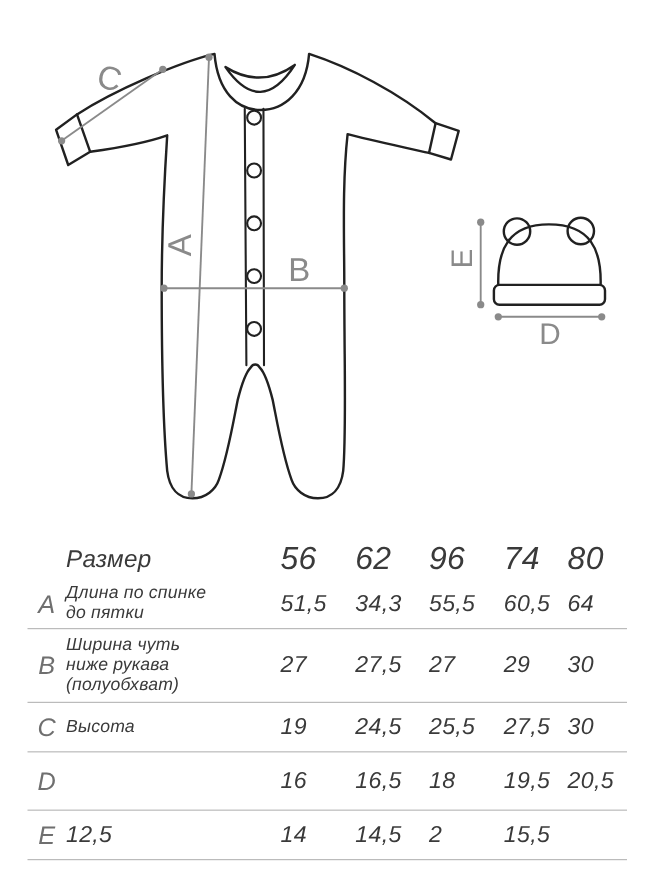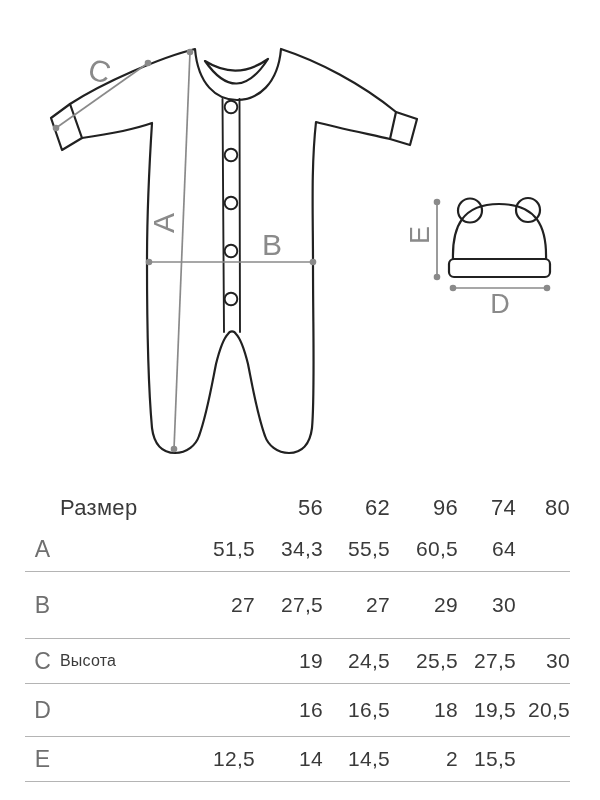--- a/index.html
+++ b/index.html
@@ -3,30 +3,30 @@
 <meta charset="utf-8">
 <style>
   html,body{margin:0;padding:0;background:#fff;}
   .page{position:relative;width:600px;height:800px;background:#ffffff;overflow:hidden;
         font-family:"Liberation Sans",sans-serif;}
   .diagram-wrap{position:absolute;left:0;top:0;width:600px;height:487px;}
   svg text{font-family:"Liberation Sans",sans-serif;fill:#8a8a8a;}
 
   .size-table{position:absolute;left:25px;top:489px;width:545px;color:#3a3a3a;}
   .trow{display:grid;grid-template-columns:35px 195px 68px 67px 68px 58px 54px;
-        align-items:center;border-bottom:1px solid #b4b4b4;}
+        align-items:center;border-bottom:1px solid #b4b4b4;font-style:italic;}
   .trow.header{border-bottom:none;min-height:38px;}
   .row-a,.row-c,.row-e{min-height:44px;}
   .row-b{min-height:66px;}
   .row-d{min-height:52px;}
   .cell-letter{font-size:23px;color:#6f6f6f;text-align:center;}
   .cell-name{font-size:16px;line-height:18px;letter-spacing:.2px;}
   .cell-name span{display:block;}
-  .cell-val{font-size:21px;text-align:right;letter-spacing:.3px;}
-  .cell-size{font-size:22px;text-align:right;letter-spacing:.3px;}
+  .cell-val{font-size:21px;text-align:left;letter-spacing:.3px;}
+  .cell-size{font-size:29px;text-align:left;letter-spacing:.3px;}
   .cell-header-label{grid-column:2;font-size:22px;letter-spacing:.3px;}
 </style>
 </head>
 <body>
 
 <div class="page">
 
   <div class="diagram-wrap">
     <svg width="600" height="487" viewBox="0 0 600 487">
 
@@ -122,29 +122,38 @@
       <div class="cell-header-label">Размер</div>
       <div class="cell-size">56</div>
       <div class="cell-size">62</div>
       <div class="cell-size">96</div>
       <div class="cell-size">74</div>
       <div class="cell-size">80</div>
     </div>
 
     <div class="trow row-a">
       <div class="cell-letter">A</div>
+      <div class="cell-name">
+        <span>Длина по спинке</span>
+        <span>до пятки</span>
+      </div>
       <div class="cell-val">51,5</div>
       <div class="cell-val">34,3</div>
       <div class="cell-val">55,5</div>
       <div class="cell-val">60,5</div>
       <div class="cell-val">64</div>
     </div>
 
     <div class="trow row-b">
       <div class="cell-letter">B</div>
+      <div class="cell-name">
+        <span>Ширина чуть</span>
+        <span>ниже рукава</span>
+        <span>(полуобхват)</span>
+      </div>
       <div class="cell-val">27</div>
       <div class="cell-val">27,5</div>
       <div class="cell-val">27</div>
       <div class="cell-val">29</div>
       <div class="cell-val">30</div>
     </div>
 
     <div class="trow row-c">
       <div class="cell-letter">C</div>
       <div class="cell-name">

